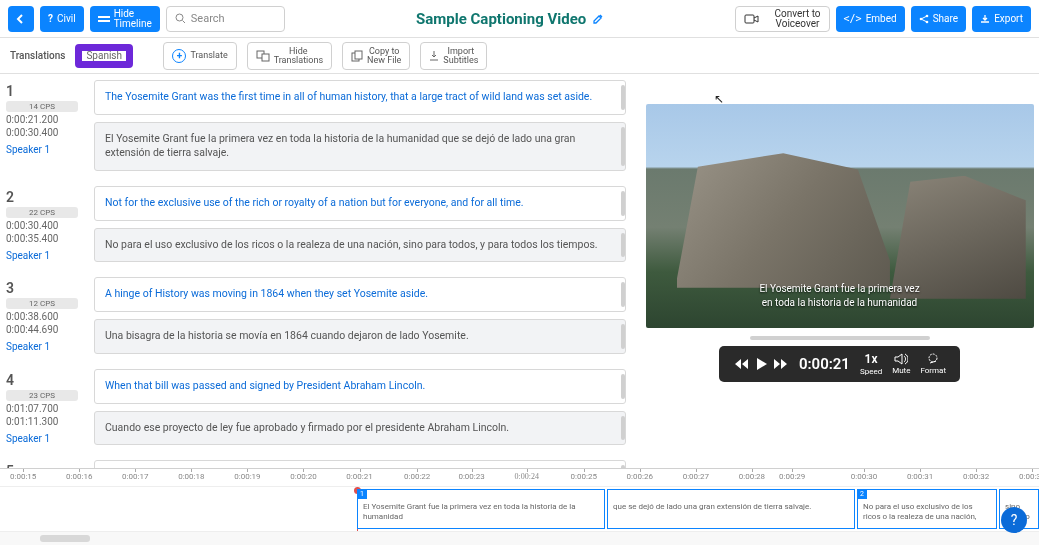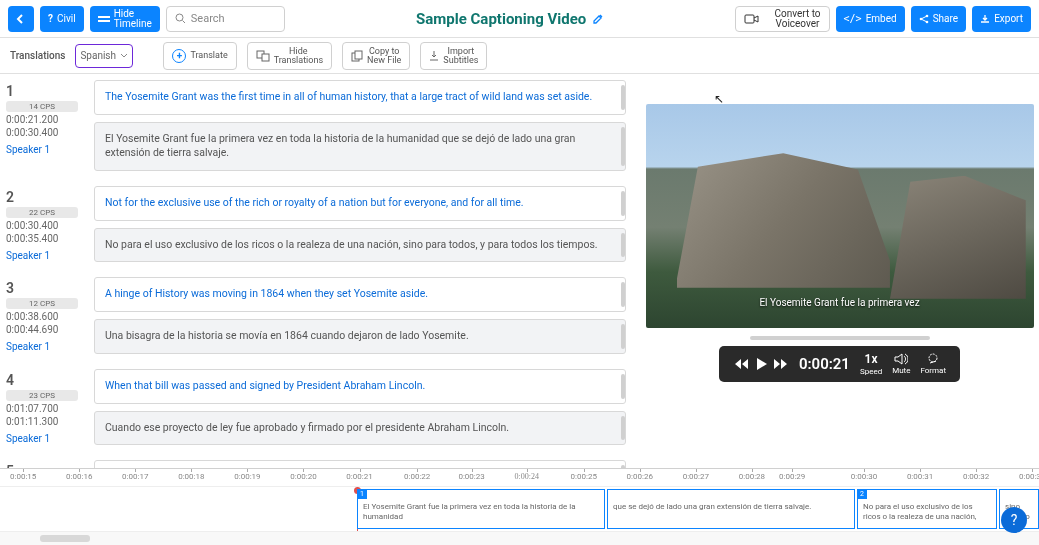--- a/index.html
+++ b/index.html
@@ -3,21 +3,21 @@
 <meta charset="utf-8">
 <style>
 *{box-sizing:border-box;margin:0;padding:0;font-family:-apple-system,BlinkMacSystemFont,"Segoe UI",Roboto,Arial,sans-serif}
 body{width:1039px;height:545px;background:#fff;overflow:hidden;font-size:11px;color:#333}
 .topbar{height:38px;border-bottom:1px solid #e0e0e0;display:flex;align-items:center;padding:0 8px;gap:6px}
 .btn-blue{background:#0b84ff;color:#fff;border:none;border-radius:4px;height:26px;padding:0 8px;display:flex;align-items:center;gap:4px;font-size:10px;cursor:pointer}
 .search-box{border:1px solid #d0d0d0;border-radius:4px;height:26px;width:119px;display:flex;align-items:center;padding:0 8px;color:#888;gap:5px}
 .title{flex:1;text-align:center;font-size:15px;font-weight:700;color:#0f766e;display:flex;align-items:center;justify-content:center;gap:6px}
 .btn-outline{background:#fff;border:1px solid #d0d0d0;border-radius:4px;height:26px;padding:0 8px;display:flex;align-items:center;gap:14px;font-size:10px;cursor:pointer;color:#333}
 .subbar{height:36px;border-bottom:1px solid #e0e0e0;display:flex;align-items:center;padding:0 10px;gap:10px}
-.lang-select{border:1px solid #6d28d9;border-radius:4px;height:24px;width:58px;font-size:10px;padding:0 4px;display:flex;align-items:center;justify-content:space-between;color:#666}
+.lang-select{border:7px solid #6d28d9;border-radius:4px;height:24px;width:58px;font-size:10px;padding:0 4px;display:flex;align-items:center;justify-content:space-between;color:#666}
 .sub-btn{background:#fff;border:1px solid #d0d0d0;border-radius:4px;height:28px;padding:0 8px;display:flex;align-items:center;gap:4px;font-size:9px;cursor:pointer;color:#555;line-height:1}
 .sub-btn.circled .plus{width:14px;height:14px;border:1.5px solid #0b84ff;border-radius:50%;display:flex;align-items:center;justify-content:center;color:#0b84ff;font-size:10px;font-weight:bold}
 .main{display:flex;height:394px}
 .left{width:636px;overflow-y:auto;padding:6px 10px 6px 6px;position:relative}
 .left::-webkit-scrollbar{width:8px}
 .left::-webkit-scrollbar-thumb{background:#ccc;border-radius:4px}
 .seg{display:flex;gap:8px;margin-bottom:8px}
 .seg-meta{width:80px;padding-top:3px}
 .seg-num{font-size:14px;font-weight:600;color:#555;display:inline-block;margin-right:6px}
 .cps{display:inline-block;background:#e8e8e8;border-radius:3px;padding:1px 23px;font-size:8px;color:#666;vertical-align:top;margin-top:2px}
@@ -212,20 +212,21 @@
 
   </div>
       </div>
     </div>
   <div class="right">
     <div class="video">
       <div class="rock"></div>
         <div class="rock2"></div>
       <div class="caption">
         <div>El Yosemite Grant fue la primera vez</div>
+        <div>en toda la historia de la humanidad</div>
       </div>
     </div>
     <div class="progress"></div>
     <div class="controls">
       <div class="ctrl-btns">
         <svg width="16" height="14">
             <path d="M8 2 2 7l6 5V2zM15 2 9 7l6 5V2z" fill="#fff"></path>
           </svg>
         <svg width="12" height="14">
             <path d="M2 1v12l10-6z" fill="#fff"></path>

